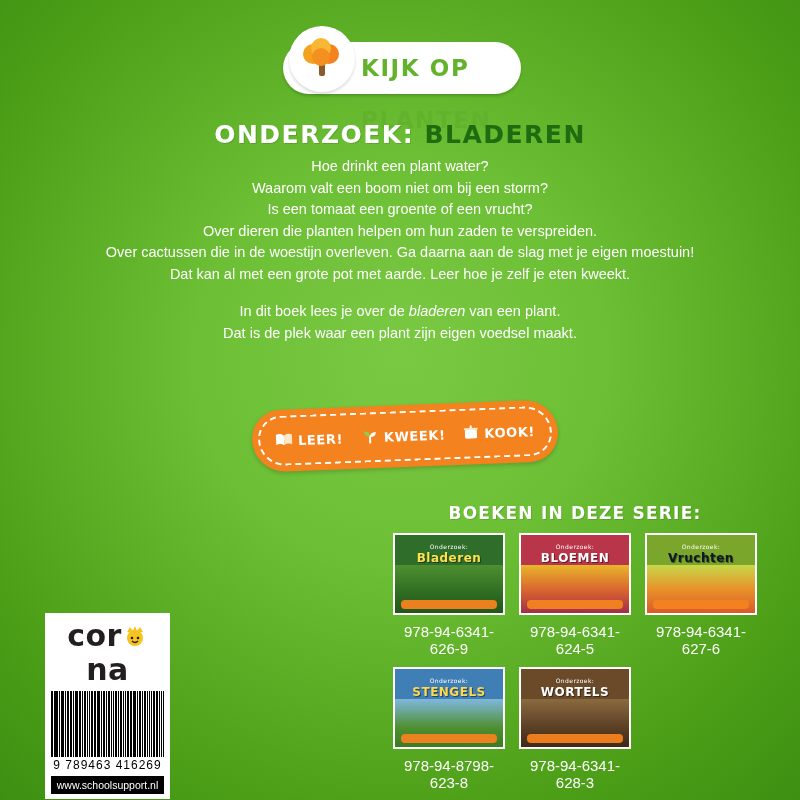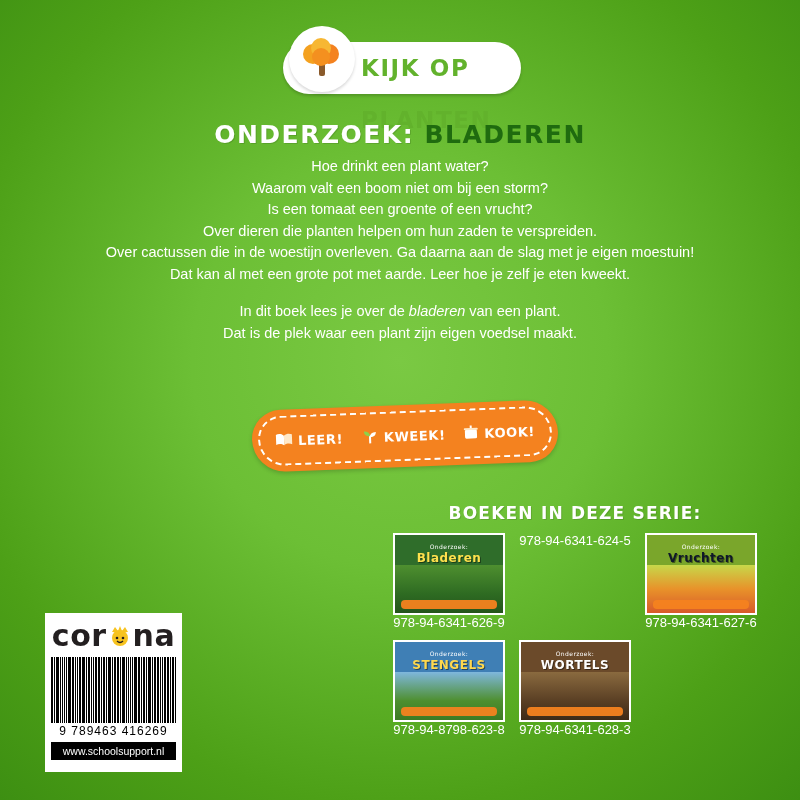--- a/index.html
+++ b/index.html
@@ -183,34 +183,34 @@
   }
   .cover .strip {
     position: absolute;
     left: 6px; right: 6px; bottom: 4px;
     height: 9px;
     background: #f4821f;
     border-radius: 4px;
     opacity: 0.95;
   }
   .isbn {
-    margin-top: 0;
-    text-align: center;
-    color: #ffffff;
-    font-size: 13px;
+    margin-top: 8px;
+    text-align: center;
+    color: #ffffff;
+    font-size: 15px;
     font-family: "Liberation Sans", sans-serif;
   }
   
   .pub-block {
     position: absolute;
     left: 45px;
     top: 613px;
-    width: 137px;
+    width: 125px;
     background: #ffffff;
-    padding: 6px 6px 12px 6px;
+    padding: 6px 6px 5px 6px;
     box-sizing: border-box;
   }
   .pub-logo {
     text-align: center;
     font-family: "DejaVu Sans", sans-serif;
     font-weight: bold;
     font-size: 30px;
     color: #231f20;
     letter-spacing: 0.5px;
     line-height: 34px;
@@ -332,20 +332,26 @@
       <div class="cover" style="background:#2f6d2a">
         <div class="photo" style="background:linear-gradient(180deg,#4e8f2f,#2e6b22 60%,#24551b)"></div>
         <div class="band">Onderzoek:</div>
         <div class="ctitle" style="color:#ffe14d">Bladeren</div>
         <div class="strip"></div>
       </div>
       <div class="isbn">978-94-6341-626-9</div>
     </div>
 
     <div class="cover-cell">
+      <div class="cover" style="background:#b8354a">
+        <div class="photo" style="background:linear-gradient(180deg,#e8b52a,#d8612f 55%,#9e2f4a)"></div>
+        <div class="band">Onderzoek:</div>
+        <div class="ctitle" style="color:#ffffff">BLOEMEN</div>
+        <div class="strip"></div>
+      </div>
       <div class="isbn">978-94-6341-624-5</div>
     </div>
 
     <div class="cover-cell">
       <div class="cover" style="background:#7aa62b">
         <div class="photo" style="background:linear-gradient(180deg,#c7d84a,#e8922a 50%,#d85a2a)"></div>
         <div class="band">Onderzoek:</div>
         <div class="ctitle" style="color:#0f172a">Vruchten</div>
         <div class="strip"></div>
       </div>

